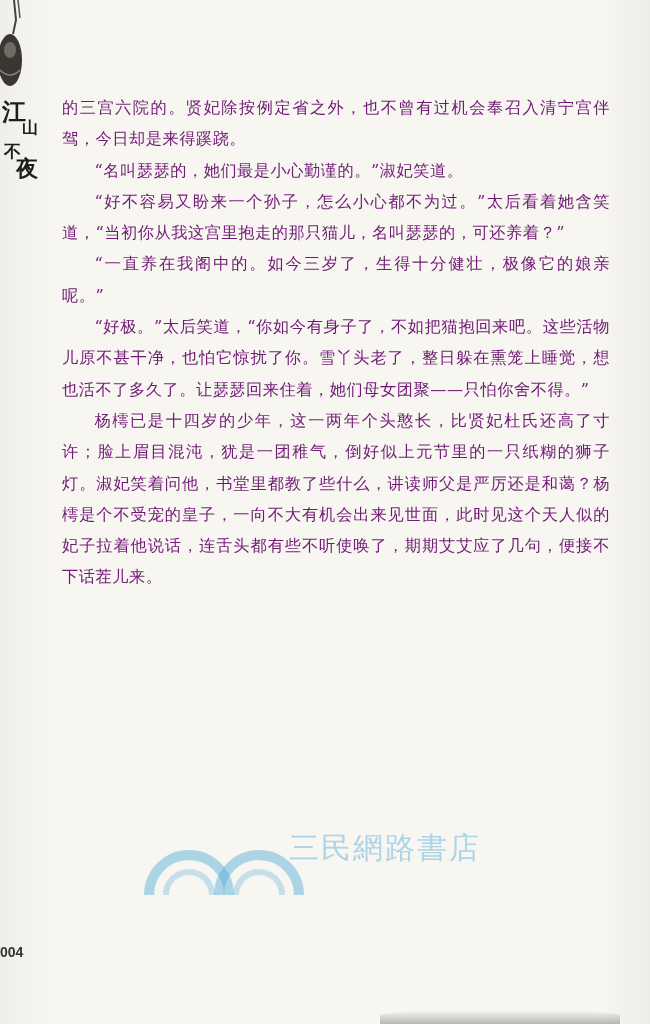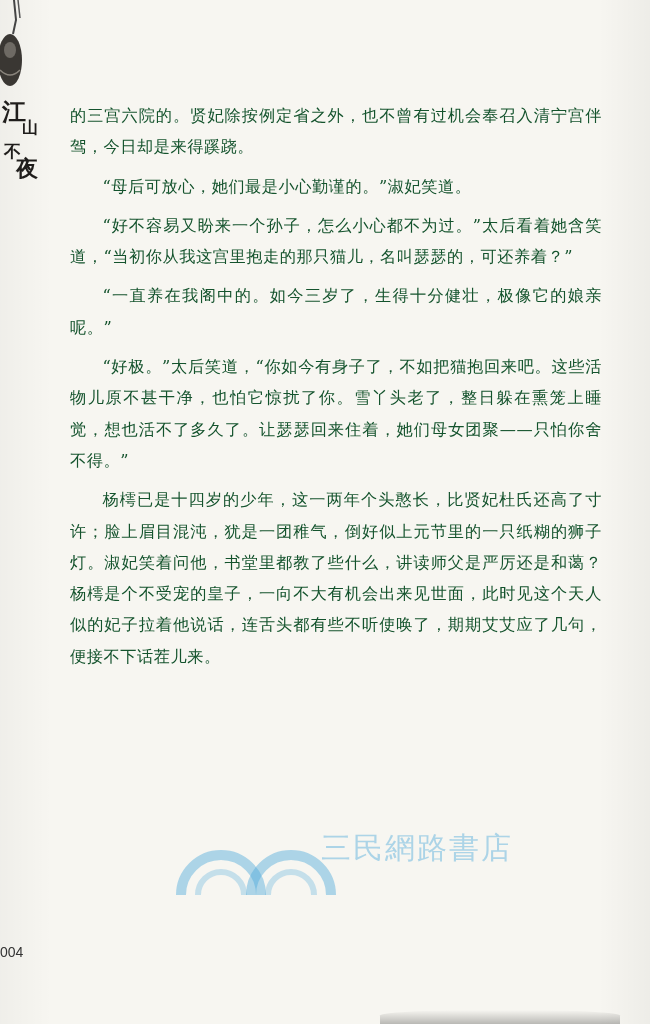--- a/index.html
+++ b/index.html
@@ -22,30 +22,30 @@
   }
   .side-title span { position:absolute; font-weight:bold; color:#1f1d1b; }
   .st-0 { left:0; top:0; font-size:24px; }
   .st-1 { left:20px; top:22px; font-size:16px; }
   .st-2 { left:2px; top:44px; font-size:17px; }
   .st-3 { left:14px; top:58px; font-size:22px; }
   .text-body {
     position:absolute; left:62px; top:92px; width:548px;
   }
   .text-body p {
-    margin:8px; font-size:16.2px; line-height:31.3px; letter-spacing:0.55px;
-    text-align:justify; color:#14532d;
+    margin:0; font-size:16.2px; line-height:31.3px; letter-spacing:0.55px;
+    text-align:justify; color:#701a75;
   }
   .text-body p.indent { text-indent:2em; }
   .page-number {
     position:absolute; left:0; top:944px; font-family:"Liberation Sans",sans-serif;
-    font-size:14px; color:#333;
+    font-size:14px; color:#333;font-weight:bold;
   }
   .watermark {
-    position:absolute; left:176px; top:820px; width:360px; height:80px; pointer-events:none;
+    position:absolute; left:144px; top:820px; width:360px; height:80px; pointer-events:none;
   }
   .watermark-text {
     position:absolute; left:145px; top:8px; font-size:30px; color:rgba(80,170,220,0.45);
     letter-spacing:2px; white-space:nowrap;
   }
   .bottom-shadow {
     position:absolute; left:380px; top:1010px; width:240px; height:14px;
     background:linear-gradient(180deg, rgba(0,0,0,0) 0%, rgba(0,0,0,0.25) 100%);
     border-radius:40% 40% 0 0;
   }
@@ -65,21 +65,21 @@
 
 <div class="side-title">
   <span class="st-0">江</span>
   <span class="st-1">山</span>
   <span class="st-2">不</span>
   <span class="st-3">夜</span>
 </div>
 
 <div class="text-body">
   <p>的三宫六院的。贤妃除按例定省之外，也不曾有过机会奉召入清宁宫伴驾，今日却是来得蹊跷。</p>
-  <p class="indent">“母后可放心，她们最是小心勤谨的。”淑妃笑道。</p>
+  <p class="indent">“名叫瑟瑟的，她们最是小心勤谨的。”淑妃笑道。</p>
   <p class="indent">“好不容易又盼来一个孙子，怎么小心都不为过。”太后看着她含笑道，“当初你从我这宫里抱走的那只猫儿，名叫瑟瑟的，可还养着？”</p>
   <p class="indent">“一直养在我阁中的。如今三岁了，生得十分健壮，极像它的娘亲呢。”</p>
   <p class="indent">“好极。”太后笑道，“你如今有身子了，不如把猫抱回来吧。这些活物儿原不甚干净，也怕它惊扰了你。雪丫头老了，整日躲在熏笼上睡觉，想也活不了多久了。让瑟瑟回来住着，她们母女团聚——只怕你舍不得。”</p>
   <p class="indent">杨樗已是十四岁的少年，这一两年个头憨长，比贤妃杜氏还高了寸许；脸上眉目混沌，犹是一团稚气，倒好似上元节里的一只纸糊的狮子灯。淑妃笑着问他，书堂里都教了些什么，讲读师父是严厉还是和蔼？杨樗是个不受宠的皇子，一向不大有机会出来见世面，此时见这个天人似的妃子拉着他说话，连舌头都有些不听使唤了，期期艾艾应了几句，便接不下话茬儿来。</p>
 </div>
 
 <div class="watermark">
   <svg width="160" height="80" viewBox="0 0 160 80" style="position:absolute;left:0;top:0;">
     <path d="M5 75 A40 40 0 0 1 85 75" stroke="rgba(80,170,220,0.45)" stroke-width="10" fill="none"></path>
     <path d="M75 75 A40 40 0 0 1 155 75" stroke="rgba(80,170,220,0.45)" stroke-width="10" fill="none"></path>

